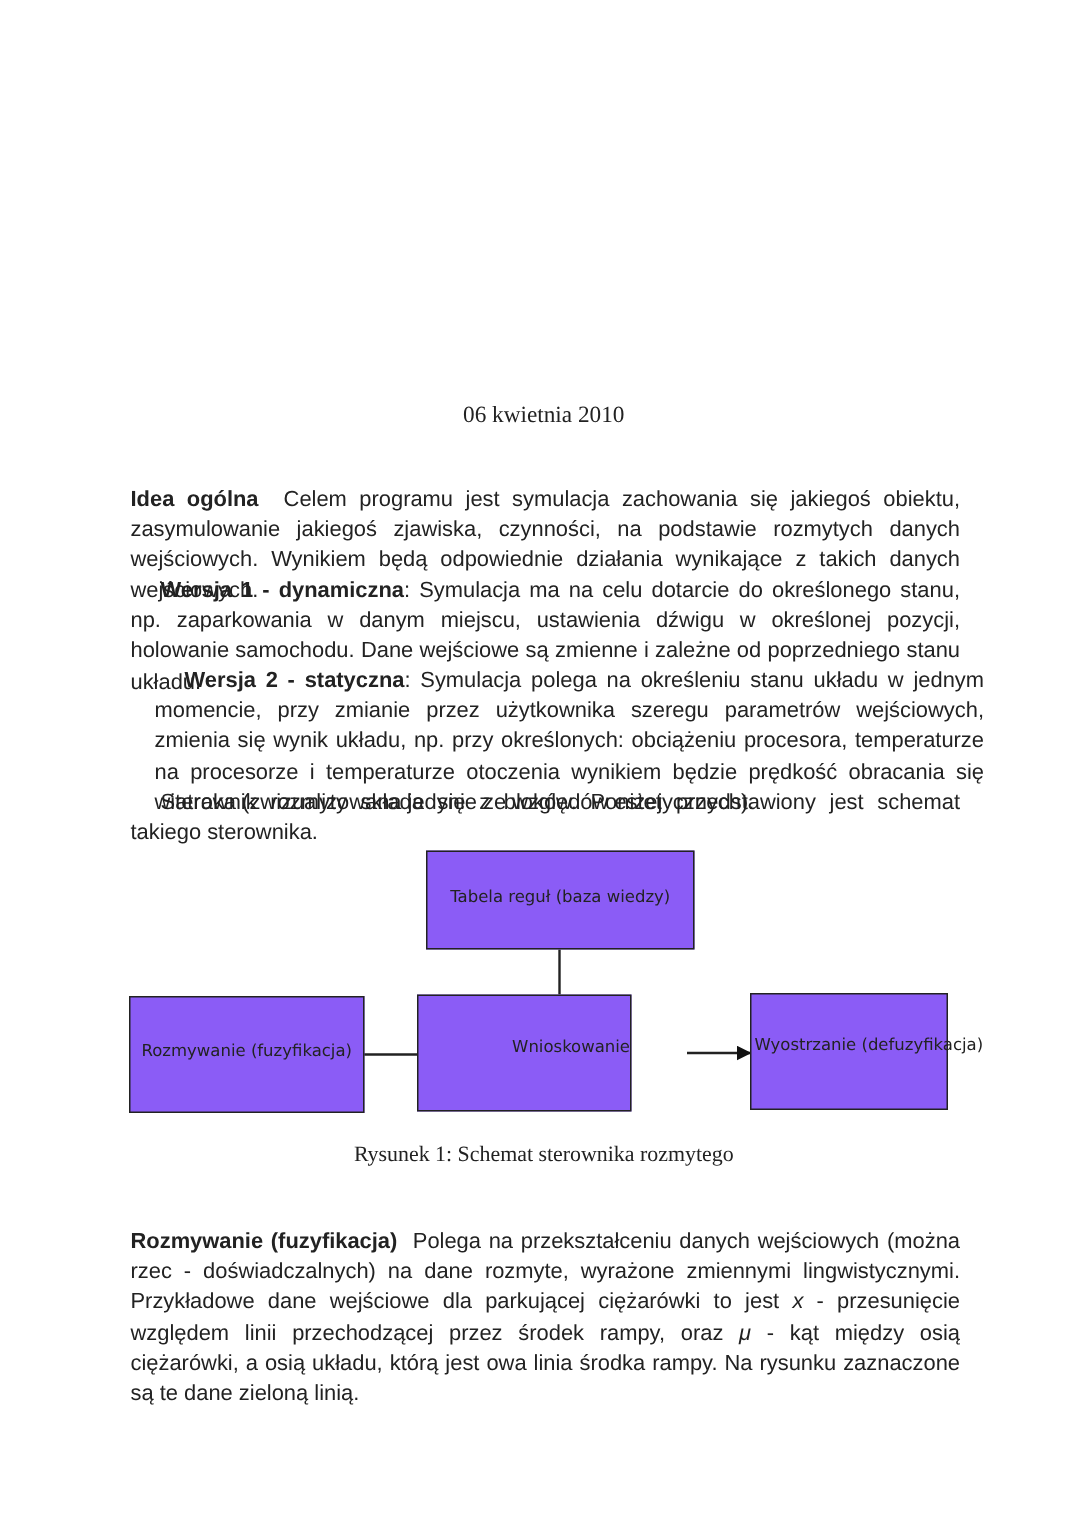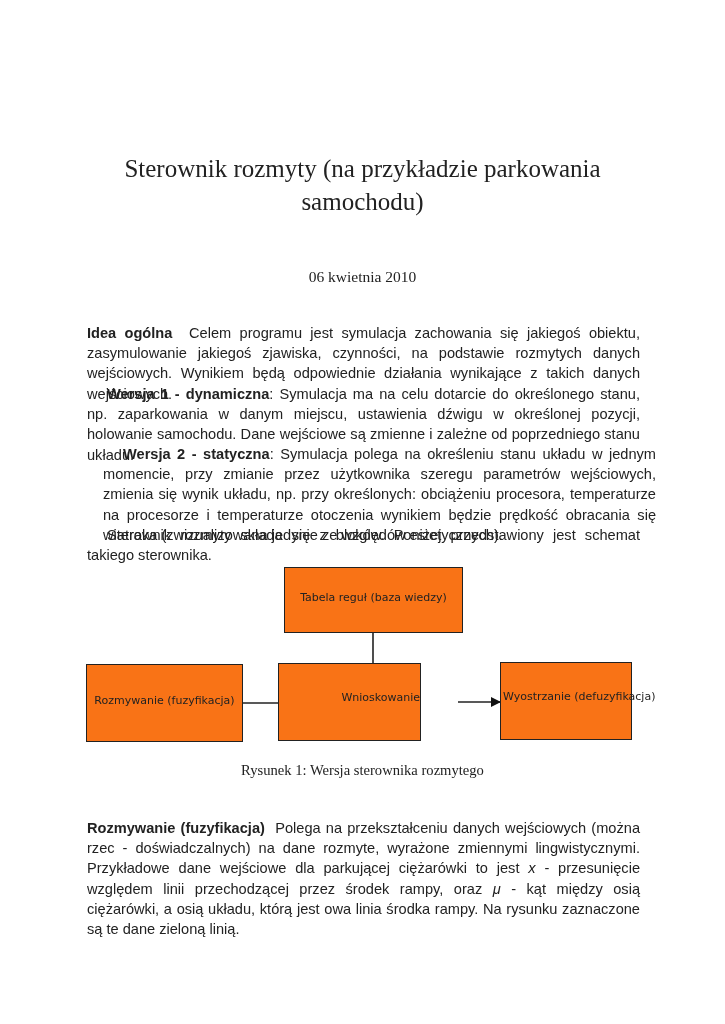--- a/index.html
+++ b/index.html
@@ -8,36 +8,32 @@
   .page { position: absolute; left: 0; top: 0; width: 725px; height: 1024px; }
   .title { position: absolute; left: 60px; width: 605px; top: 152px; text-align: center;
            font-family: "Liberation Serif", serif; font-size: 25px; line-height: 33px; color: #222; }
   .date { position: absolute; left: 60px; width: 605px; top: 268px; text-align: center;
           font-family: "Liberation Serif", serif; font-size: 15.5px; color: #222; }
   .para { position: absolute; left: 87px; width: 553px; font-family: Liberation Sans, sans-serif;
           font-size: 14.6px; line-height: 20.2px; text-align: justify; color: #222; margin: 0; }
   .para .head { font-weight: bold; }
   .indent { text-indent: 20px; }
   .diagram { position: absolute; left: 0; top: 0; width: 725px; height: 1024px; pointer-events: none; }
-  .box { position: absolute; border: 1.6px solid #222; background: #f97316; box-sizing: border-box;
+  .box { position: absolute; border: 1.6px solid #222; background: #8b5cf6; box-sizing: border-box;
          font-family: "DejaVu Sans", sans-serif; font-size: 11px; color: #222;
          display: flex; align-items: center; justify-content: center; white-space: nowrap; }
   .caption { position: absolute; left: 60px; width: 605px; top: 762px; text-align: center;
              font-family: "Liberation Serif", serif; font-size: 14.6px; color: #222; }
   i.math { font-style: italic; }
 </style>
 </head>
 <body>
 
 <div class="page">
 
-  <div class="title">
-    <div>Sterownik rozmyty (na przykładzie parkowania</div>
-    <div>samochodu)</div>
-  </div>
 
   <div class="date">06 kwietnia 2010</div>
 
   <p class="para" style="top:323px;">
     <span class="head">Idea ogólna</span>&nbsp;&nbsp;<span>Celem programu jest symulacja zachowania się jakiegoś obiektu, zasymulowanie jakiegoś zjawiska, czynności, na podstawie rozmytych danych wejściowych. Wynikiem będą odpowiednie działania wynikające z takich danych wejściowych.</span>
   </p>
 
   <p class="para indent" style="top:384px;">
     <span class="head">Wersja 1 - dynamiczna</span><span>: Symulacja ma na celu dotarcie do określonego stanu, np. zaparkowania w danym miejscu, ustawienia dźwigu w określonej pozycji, holowanie samochodu. Dane wejściowe są zmienne i zależne od poprzedniego stanu układu.</span>
   </p>
@@ -68,20 +64,20 @@
     <div class="box" style="left:86px; top:664px; width:157px; height:78px;">
       <span style="margin-top:-6px;">Rozmywanie (fuzyfikacja)</span>
     </div>
     <div class="box" style="left:278px; top:663px; width:143px; height:78px;justify-content:flex-end;">
       <span style="margin-top:-10px;">Wnioskowanie</span>
     </div>
     <div class="box" style="left:500px; top:662px; width:132px; height:78px; justify-content:flex-start; padding-left:2px;">
       <span style="margin-top:-10px;">Wyostrzanie (defuzyfikacja)</span>
     </div>
 
-    <div class="caption">Rysunek 1: Wersja sterownika rozmytego</div>
+    <div class="caption">Rysunek 1: Schemat sterownika rozmytego</div>
   </div>
 
   <p class="para" style="top:818px;">
     <span class="head">Rozmywanie (fuzyfikacja)</span>&nbsp;&nbsp;<span>Polega na przekształceniu danych wejściowych (można rzec - doświadczalnych) na dane rozmyte, wyrażone zmiennymi lingwistycznymi. Przykładowe dane wejściowe dla parkującej ciężarówki to jest </span><i class="math">x</i><span> - przesunięcie względem linii przechodzącej przez środek rampy, oraz </span><i class="math">μ</i><span> - kąt między osią ciężarówki, a osią układu, którą jest owa linia środka rampy. Na rysunku zaznaczone są te dane zieloną linią.</span>
   </p>
 
 </div>
 
 </body></html>

